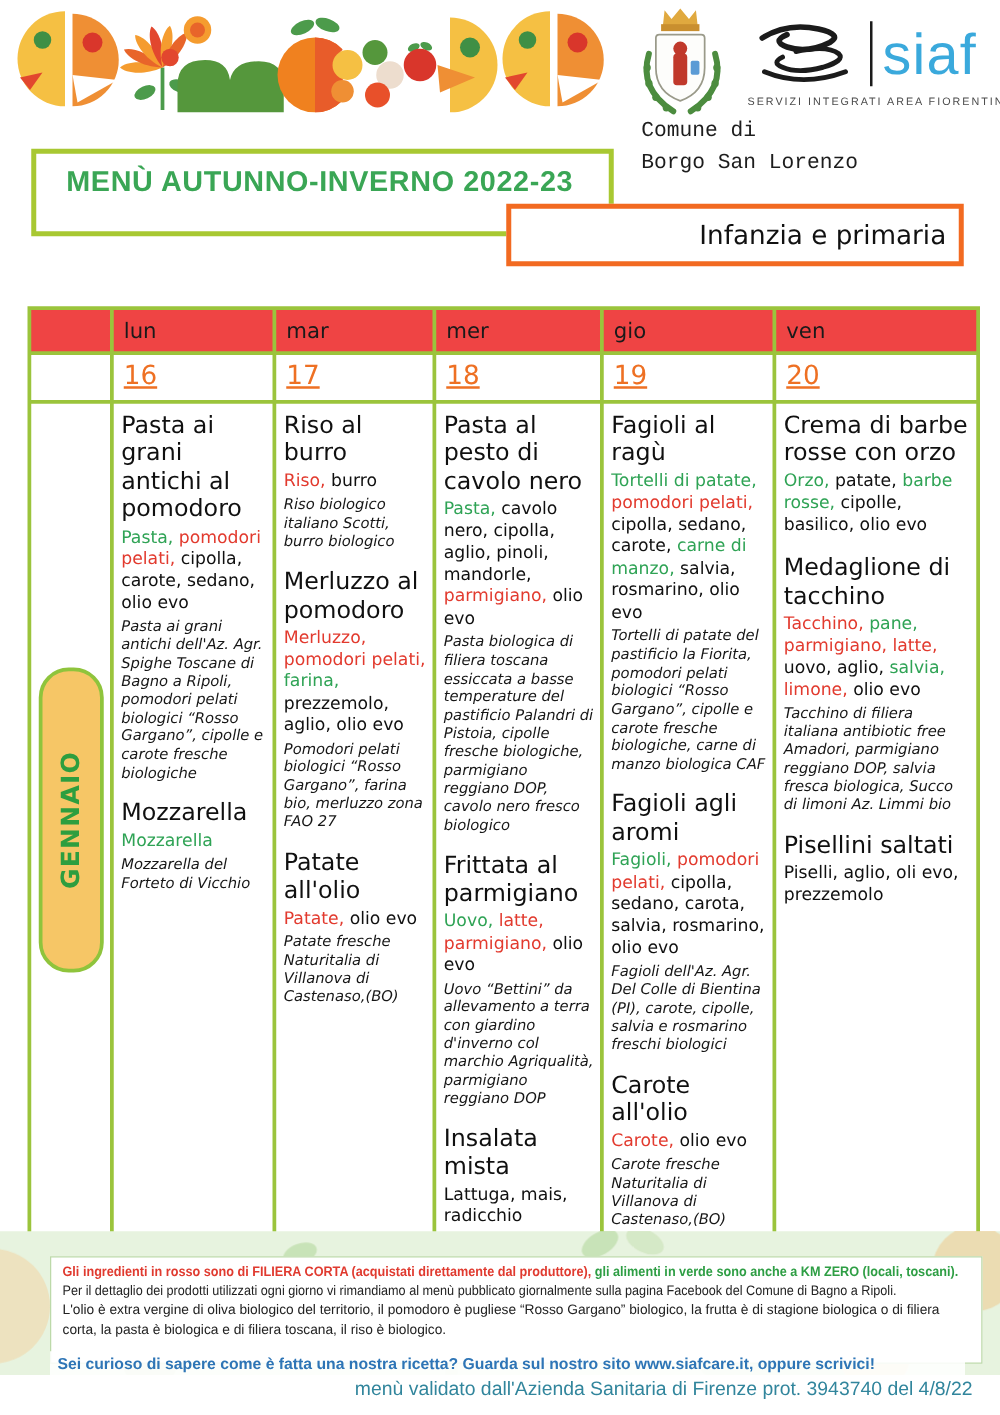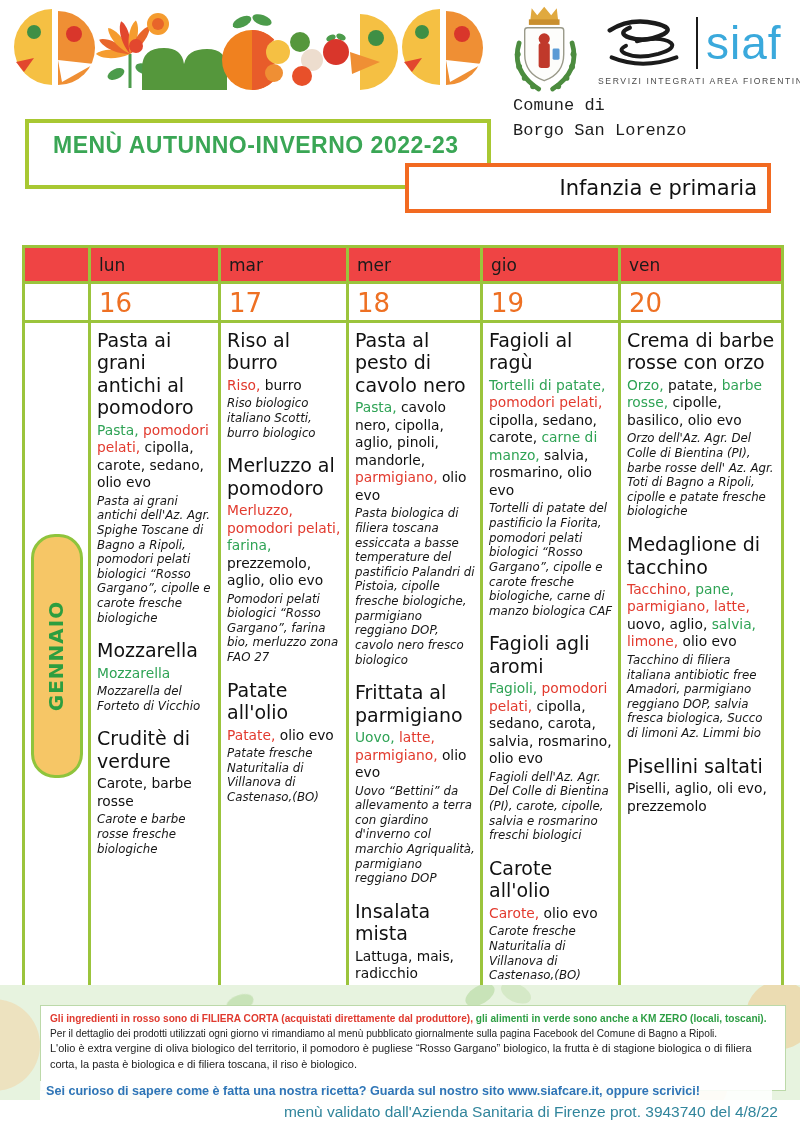--- a/index.html
+++ b/index.html
@@ -24,21 +24,21 @@
     display:flex; align-items:center; justify-content:flex-end; padding-right:10px; font-size:21px; color:#111; }
 
   
   #menu-grid {
     left:22px; top:245px; width:756px; height:740px;
     background:#9BC43C; padding:3px; display:grid; gap:3px;
     grid-template-columns:63px 127px 125px 131px 135px 1fr;
     grid-template-rows:33px 36px 1fr;
   }
   .hdr-cell { background:#ef4444; display:flex; align-items:center; padding-left:8px; font-size:17px; color:#1a1a1a; }
-  .date-cell { background:#fff; font-size:26px; color:#EE7023; padding:4px 16px 0 8px; }
+  .date-cell { background:#fff; font-size:21px; color:#EE7023; padding:4px 16px 0 8px;text-decoration:underline; }
   .month-cell { background:#fff; display:flex; align-items:center; justify-content:center; }
   .month-pill { width:46px; height:238px; background:#F6C666; border:3px solid #8FC43C; border-radius:24px;
     display:flex; align-items:center; justify-content:center; }
   .month-pill span { transform:rotate(-90deg); white-space:nowrap; font-size:20px; font-weight:bold; color:#2D9E3F; letter-spacing:1px; }
   .content-cell { background:#fff; padding:4px 5px 3px 6px; overflow:hidden; }
   .dish { margin-top:14px; }
   .dish:first-child { margin-top:2px; }
   .dish-title { font-size:19px; line-height:1.18; color:#101010; }
   .dish-ing { font-size:13.8px; line-height:1.27; margin-top:3px; color:#101010; }
   .dish-ing .g { color:#2FA355; }
@@ -194,25 +194,20 @@
       <div class="dish">
         <div class="dish-title">Pasta ai grani antichi al pomodoro</div>
         <div class="dish-ing"><span class="g">Pasta, </span><span class="r">pomodori pelati, </span><span>cipolla, carote, sedano, olio evo</span></div>
         <div class="dish-detail">Pasta ai grani antichi dell'Az. Agr. Spighe Toscane di Bagno a Ripoli, pomodori pelati biologici “Rosso Gargano”, cipolle e carote fresche biologiche</div>
       </div>
       <div class="dish">
         <div class="dish-title">Mozzarella</div>
         <div class="dish-ing"><span class="g">Mozzarella</span></div>
         <div class="dish-detail">Mozzarella del Forteto di Vicchio</div>
       </div>
-      <div class="dish">
-        <div class="dish-title">Cruditè di verdure</div>
-        <div class="dish-ing"><span>Carote, barbe rosse</span></div>
-        <div class="dish-detail">Carote e barbe rosse fresche biologiche</div>
-      </div>
     </div>
     <div class="content-cell">
       <div class="dish">
         <div class="dish-title">Riso al burro</div>
         <div class="dish-ing"><span class="r">Riso, </span><span>burro</span></div>
         <div class="dish-detail">Riso biologico italiano Scotti,  burro biologico</div>
       </div>
       <div class="dish">
         <div class="dish-title">Merluzzo al pomodoro</div>
         <div class="dish-ing"><span class="r">Merluzzo, pomodori pelati, </span><span class="g">farina, </span><span>prezzemolo, aglio, olio evo</span></div>
@@ -255,21 +250,20 @@
       <div class="dish">
         <div class="dish-title">Carote all'olio</div>
         <div class="dish-ing"><span class="r">Carote, </span><span>olio evo</span></div>
         <div class="dish-detail">Carote fresche Naturitalia di Villanova di Castenaso,(BO)</div>
       </div>
     </div>
     <div class="content-cell">
       <div class="dish">
         <div class="dish-title">Crema di barbe rosse con orzo</div>
         <div class="dish-ing"><span class="g">Orzo, </span><span>patate, </span><span class="g">barbe rosse, </span><span>cipolle, basilico, olio evo</span></div>
-        <div class="dish-detail">Orzo dell'Az. Agr. Del Colle di Bientina (PI), barbe rosse dell' Az. Agr. Toti di Bagno a Ripoli, cipolle e patate fresche biologiche</div>
       </div>
       <div class="dish">
         <div class="dish-title">Medaglione di tacchino</div>
         <div class="dish-ing"><span class="r">Tacchino, </span><span class="g">pane, </span><span class="r">parmigiano, latte, </span><span>uovo, aglio, </span><span class="g">salvia, </span><span class="r">limone, </span><span>olio evo</span></div>
         <div class="dish-detail">Tacchino di filiera italiana antibiotic free Amadori, parmigiano reggiano DOP, salvia fresca biologica, Succo di limoni  Az. Limmi bio</div>
       </div>
       <div class="dish">
         <div class="dish-title">Pisellini saltati</div>
         <div class="dish-ing"><span>Piselli, aglio, oli evo, prezzemolo</span></div>
       </div>

